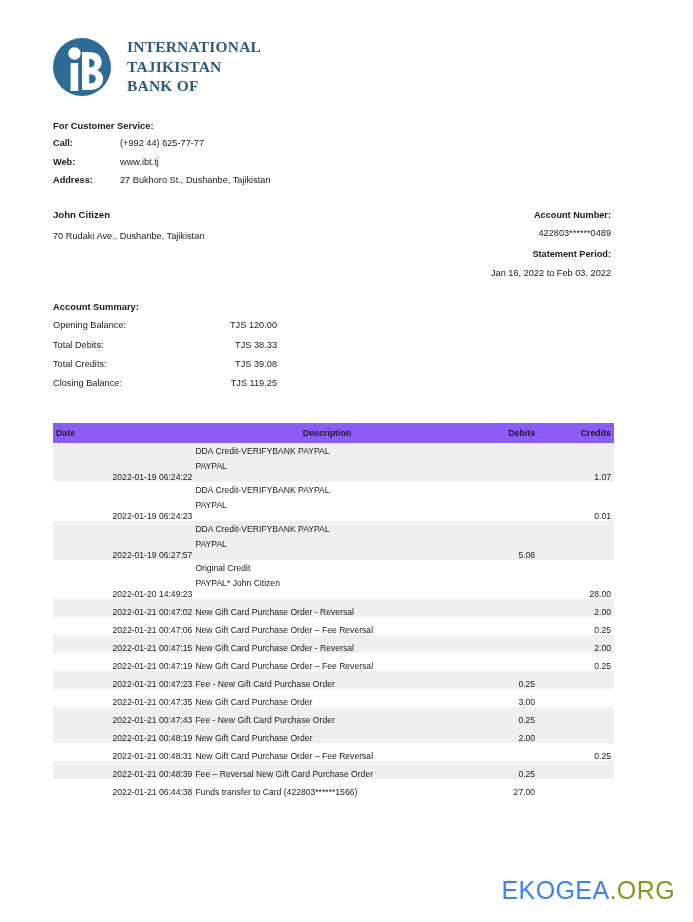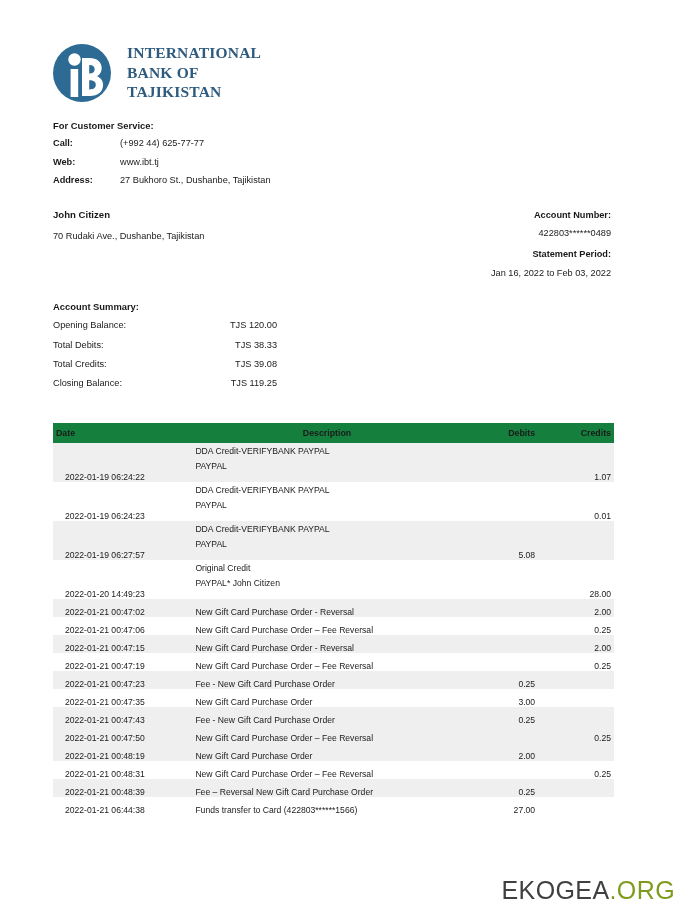--- a/index.html
+++ b/index.html
@@ -13,21 +13,21 @@
     position: relative;
     font-family: "Liberation Sans", sans-serif;
     color: #1a1a1a;
     overflow: hidden;
   }
 
   
   .logo-block {
     position: absolute;
     left: 53px;
-    top: 43px;
+    top: 37px;
     display: flex;
     align-items: center;
   }
   .logo-mark {
     width: 58px;
     height: 58px;
     flex: 0 0 58px;
     position: relative;
   }
   .logo-mark svg { display: block; }
@@ -122,41 +122,41 @@
   
   .txn-table {
     position: absolute;
     left: 53px;
     top: 423px;
     width: 561px;
     border-collapse: collapse;
     font-size: 8.6px;
   }
   .txn-table th {
-    background: #15803d;
+    background: #8b5cf6;
     font-weight: bold;
     font-size: 8.8px;
     padding: 5px 0 5px 0;
     vertical-align: middle;
   }
   .txn-table th.c-date { text-align: left; padding-left: 3px; }
   .txn-table th.c-desc { text-align: center; }
   .txn-table th.c-deb  { text-align: right; padding-right: 13px; }
   .txn-table th.c-cre  { text-align: right; padding-right: 3px; }
 
   .txn-table td {
     vertical-align: bottom;
     padding: 0;
     line-height: 1.0;
   }
   .txn-table tr.shaded td { background: #efefef; }
 
   td.c-date {
     width: 132px;
-    text-align: left;
+    text-align: right;
     padding-left: 12px;
     white-space: nowrap;
   }
   td.c-desc {
     width: 285px;
     text-align: left;
     padding-left: 3px;
   }
   td.c-deb {
     width: 78px;
@@ -182,21 +182,21 @@
   
   .watermark {
     position: absolute;
     right: 18px;
     bottom: 17px;
     font-size: 25px;
     letter-spacing: 0.4px;
     font-family: "Liberation Sans", sans-serif;
     white-space: nowrap;
   }
-  .wm-main { color: #404040; }
+  .wm-main { color: #3b82f6; }
   .wm-tld  { color: #7f9b1e; }
 </style>
 </head>
 <body>
 
 <div class="logo-block">
   <div class="logo-mark">
     <svg width="58" height="58" viewBox="0 0 58 58" aria-hidden="true">
       <circle cx="29" cy="29" r="29" fill="#2e6b94"></circle>
 
@@ -207,22 +207,22 @@
       <path d="M29 14 h7.5 c7.4 0 12.2 4.1 12.2 10.2 c0 3.6 -1.8 6.5 -4.8 8.1
                c3.9 1.4 6.2 4.6 6.2 8.8 c0 6.6 -5.2 11 -13.2 11 H29 Z
                M36.3 21 h-0.1 v8.6 h0.2 c3.3 0 5.3 -1.6 5.3 -4.4
                c0 -2.7 -2 -4.2 -5.4 -4.2 Z
                M36.5 36.2 h-0.3 v9.2 h0.5 c3.9 0 6.1 -1.7 6.1 -4.7
                c0 -2.9 -2.2 -4.5 -6.3 -4.5 Z" fill="#ffffff"></path>
     </svg>
   </div>
   <div class="logo-words">
     <div>INTERNATIONAL</div>
+    <div>TAJIKISTAN</div>
     <div>BANK OF</div>
-    <div>TAJIKISTAN</div>
   </div>
 </div>
 
 <div class="cs-block">
   <div class="cs-title">For Customer Service:</div>
 
   <div class="cs-row">
     <div class="cs-label">Call:</div>
     <div class="cs-value">(+992 44) 625-77-77</div>
   </div>
@@ -370,28 +370,20 @@
       </tr>
       <tr class="single shaded">
         <td class="c-date">2022-01-21 00:47:43</td>
         <td class="c-desc">
           <div class="line1">Fee - New Gift Card Purchase Order</div>
         </td>
         <td class="c-deb">0.25</td>
         <td class="c-cre"></td>
       </tr>
       <tr class="single shaded">
-        <td class="c-date">2022-01-21 00:47:50</td>
-        <td class="c-desc">
-          <div class="line1">New Gift Card Purchase Order – Fee Reversal</div>
-        </td>
-        <td class="c-deb"></td>
-        <td class="c-cre">0.25</td>
-      </tr>
-      <tr class="single shaded">
         <td class="c-date">2022-01-21 00:48:19</td>
         <td class="c-desc">
           <div class="line1">New Gift Card Purchase Order</div>
         </td>
         <td class="c-deb">2.00</td>
         <td class="c-cre"></td>
       </tr>
       <tr class="single">
         <td class="c-date">2022-01-21 00:48:31</td>
         <td class="c-desc">

